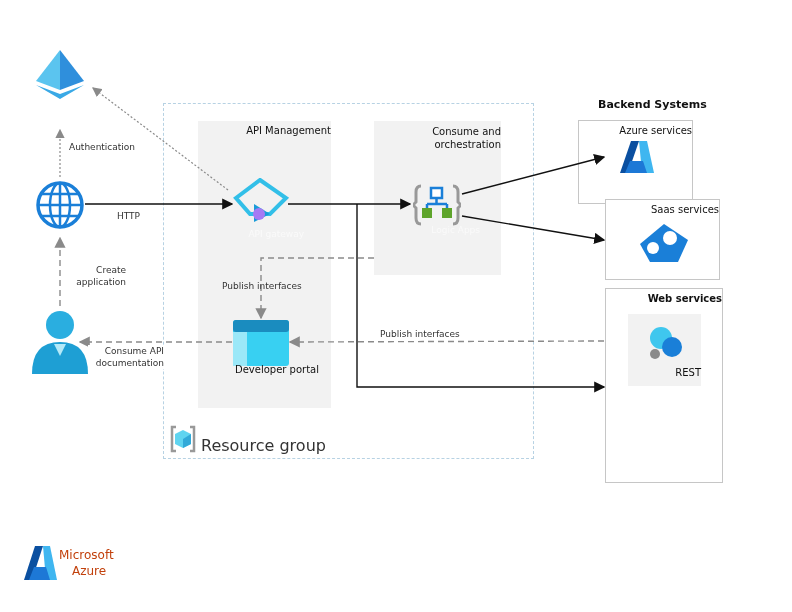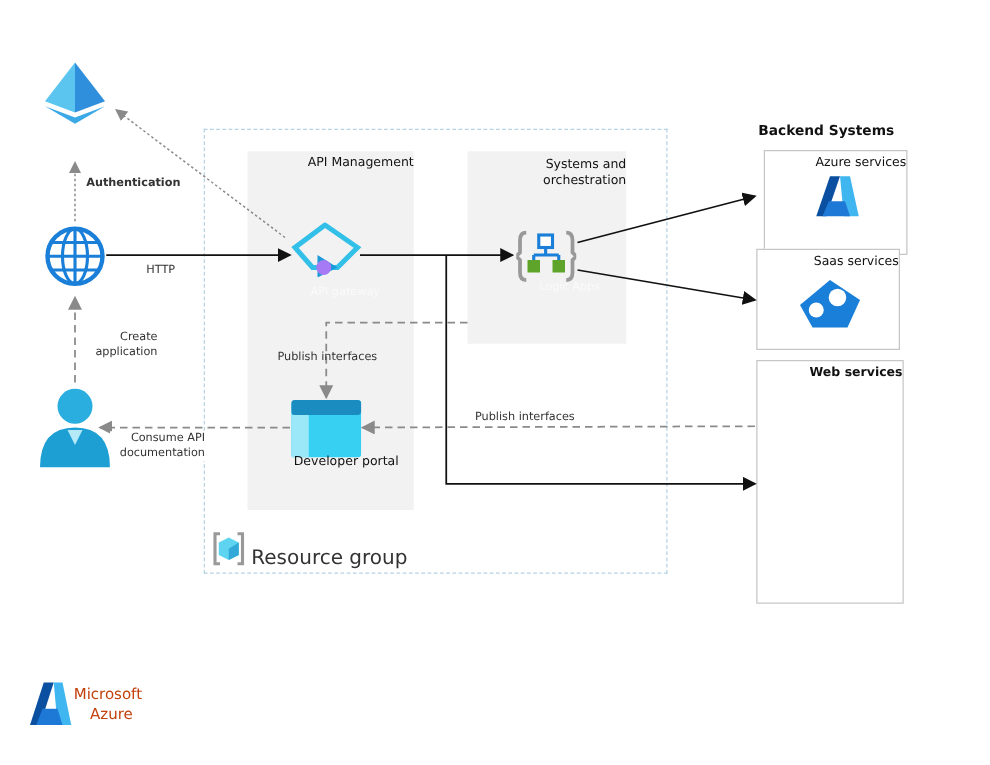--- a/index.html
+++ b/index.html
@@ -18,46 +18,54 @@
 </head>
 <body>
 
 <div class="rg"></div>
 
 <div class="panel" style="left:198px;top:121px;width:133px;height:287px;"></div>
 <div class="panel" style="left:374px;top:121px;width:127px;height:154px;"></div>
 
 <div class="abs heading lbl-c" style="left:198px;top:125px;width:133px;">API Management</div>
 <div class="abs heading lbl-c" style="left:374px;top:125px;width:127px;line-height:13px;">
-  <div>Systems and</div>
+  <div>Consume and</div>
   <div>orchestration</div>
 </div>
 
-<div class="abs bold" style="left:598px;top:98px;width:126px;text-align:center;">Backend Systems</div>
+<div class="abs bold" style="left:598px;top:98px;width:126px;text-align:left;">Backend Systems</div>
 
-<div class="backend-box" style="left:611px;top:120px;width:115px;height:84px;">
+<div class="backend-box" style="left:578px;top:120px;width:115px;height:84px;">
   <div class="abs heading lbl-c" style="left:0;top:4px;width:100%;">Azure services</div>
   <svg class="abs" style="left:40px;top:18px;" width="36" height="36" viewBox="0 0 36 36">
     <polygon points="12,2 20,2 9,34 1,34" fill="#0a4fa0"></polygon>
     <polygon points="20,2 28,2 35,34 23,34" fill="#3fb6f0"></polygon>
     <polygon points="11,22 24,22 28,34 6,34" fill="#1d78d6"></polygon>
   </svg>
 </div>
 
 <div class="backend-box" style="left:605px;top:199px;width:115px;height:81px;">
   <div class="abs heading lbl-c" style="left:0;top:4px;width:100%;">Saas services</div>
   <svg class="abs" style="left:32px;top:22px;" width="52" height="42" viewBox="0 0 52 42">
     <polygon points="26,2 50,18 40,40 12,40 2,22" fill="#1a7fd8"></polygon>
     <circle cx="32" cy="16" r="7" fill="#fff"></circle>
     <circle cx="15" cy="26" r="6" fill="#fff"></circle>
   </svg>
 </div>
 
 <div class="backend-box" style="left:605px;top:288px;width:118px;height:195px;">
   <div class="abs heading lbl-c" style="left:0;top:4px;width:100%;font-weight:bold;">Web services</div>
+  <div class="inner-grey" style="left:22px;top:25px;width:73px;height:72px;">
+    <svg class="abs" style="left:17px;top:8px;" width="40" height="40" viewBox="0 0 40 40">
+      <circle cx="16" cy="16" r="11" fill="#3fc7ee"></circle>
+      <circle cx="27" cy="25" r="10" fill="#1a7fd8"></circle>
+      <circle cx="10" cy="32" r="5" fill="#8a8a8a"></circle>
+    </svg>
+    <div class="abs lbl-c" style="left:0;top:53px;width:100%;font-size:10px;color:#111;">REST</div>
+  </div>
 </div>
 
 <svg class="overlay" width="792" height="612">
   <defs>
     <marker id="arrowBlack" markerWidth="8" markerHeight="8" refX="7" refY="4" orient="auto">
         <path d="M0,0 L8,4 L0,8 z" fill="#111"></path>
       </marker>
     <marker id="arrowGrey" markerWidth="8" markerHeight="8" refX="7" refY="4" orient="auto">
         <path d="M0,0 L8,4 L0,8 z" fill="#8a8a8a"></path>
       </marker>
@@ -68,21 +76,21 @@
   <line x1="60" y1="306" x2="60" y2="238" stroke="#8a8a8a" stroke-width="1.4" stroke-dasharray="6,4" marker-end="url(#arrowGrey)"></line>
   <line x1="288" y1="204" x2="410" y2="204" stroke="#111" stroke-width="1.4" marker-end="url(#arrowBlack)"></line>
   <line x1="462" y1="194" x2="604" y2="157" stroke="#111" stroke-width="1.4" marker-end="url(#arrowBlack)"></line>
   <line x1="462" y1="216" x2="604" y2="240" stroke="#111" stroke-width="1.4" marker-end="url(#arrowBlack)"></line>
   <polyline points="357,204 357,387 604,387" fill="none" stroke="#111" stroke-width="1.4" marker-end="url(#arrowBlack)"></polyline>
   <polyline points="374,258 261,258 261,318" fill="none" stroke="#8a8a8a" stroke-width="1.4" stroke-dasharray="6,4" marker-end="url(#arrowGrey)"></polyline>
   <line x1="604" y1="341" x2="290" y2="342" stroke="#8a8a8a" stroke-width="1.4" stroke-dasharray="6,4" marker-end="url(#arrowGrey)"></line>
   <line x1="232" y1="342" x2="80" y2="342" stroke="#8a8a8a" stroke-width="1.4" stroke-dasharray="6,4" marker-end="url(#arrowGrey)"></line>
 </svg>
 
-<div class="abs txt" style="left:69px;top:142px;font-weight:bold;">Authentication</div>
+<div class="abs txt" style="left:69px;top:142px;">Authentication</div>
 <div class="abs txt" style="left:117px;top:211px;">HTTP</div>
 <div class="abs txt lbl-c" style="left:64px;top:264px;width:62px;line-height:12px;">
   <div>Create</div>
   <div>application</div>
 </div>
 <div class="abs txt lbl-c" style="left:88px;top:345px;width:76px;line-height:12px;background:#fff;">
   <div>Consume API</div>
   <div>documentation</div>
 </div>
 <div class="abs txt" style="left:222px;top:281px;">Publish interfaces</div>

